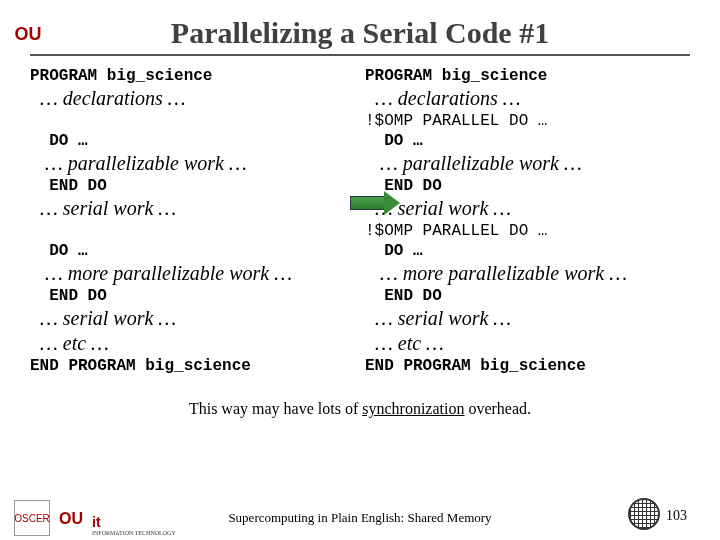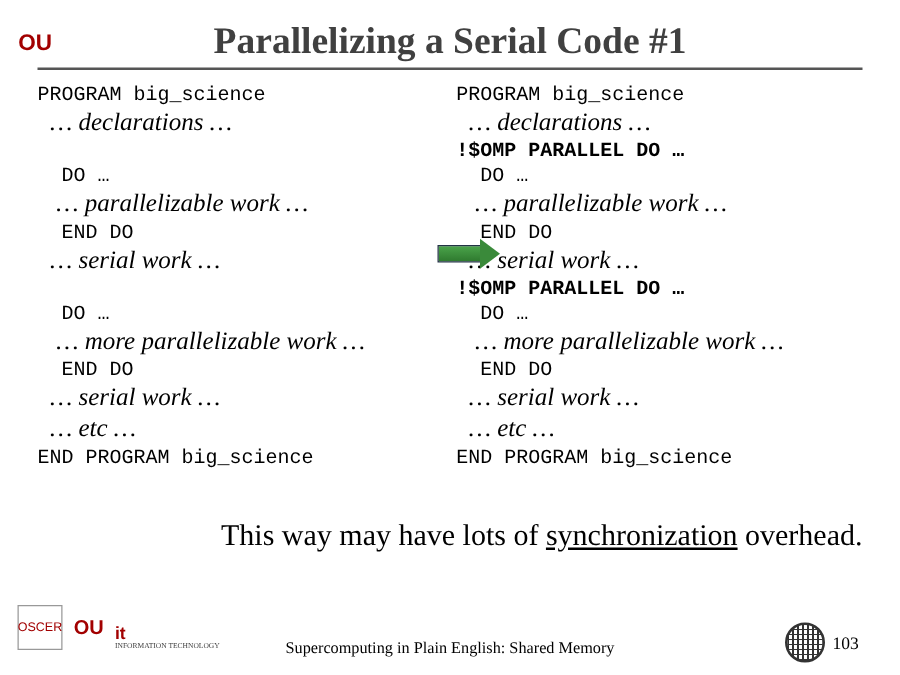--- a/index.html
+++ b/index.html
@@ -50,23 +50,23 @@
     position: relative;
   }
   .col {
     flex: 1;
     font-family: "Courier New", monospace;
     font-size: 16px;
     line-height: 1.25;
     white-space: pre;
     color: #000;
   }
-  .col .kw { font-weight: normal; }
+  .col .kw { font-weight: bold; }
   .col .it { font-style: italic; font-family: "Times New Roman", serif; font-size: 20px; }
-  .col .mono { font-family: "Courier New", monospace; font-weight: bold; }
+  .col .mono { font-family: "Courier New", monospace; font-weight: normal; }
   .arrow {
     position: absolute;
     left: 320px;
     top: 125px;
     width: 50px;
     height: 22px;
   }
   .arrow .shaft {
     position: absolute;
     left: 0;
@@ -80,24 +80,24 @@
     position: absolute;
     left: 34px;
     top: 0;
     width: 0;
     height: 0;
     border-top: 12px solid transparent;
     border-bottom: 12px solid transparent;
     border-left: 16px solid #3a8a3a;
   }
   .note {
-    margin-top: 40px;
-    font-size: 24px;
-    font-family: "Times New Roman", serif;
-    text-align: right;
+    margin-top: 24px;
+    font-size: 16px;
+    font-family: "Times New Roman", serif;
+    text-align: center;
   }
   .note .sync {
     text-decoration: underline;
   }
   .footer {
     position: absolute;
     bottom: 14px;
     left: 0;
     width: 720px;
     display: flex;
@@ -112,21 +112,21 @@
   .page-num {
     position: absolute;
     right: 33px;
     bottom: 16px;
     font-size: 14px;
     font-family: "Times New Roman", serif;
   }
   .logos-left {
     position: absolute;
     left: 14px;
-    bottom: 20px;
+    bottom: 4px;
     display: flex;
     align-items: flex-end;
     gap: 4px;
   }
   .logo-box {
     width: 34px;
     height: 34px;
     font-size: 10px;
     display: flex;
     align-items: center;

